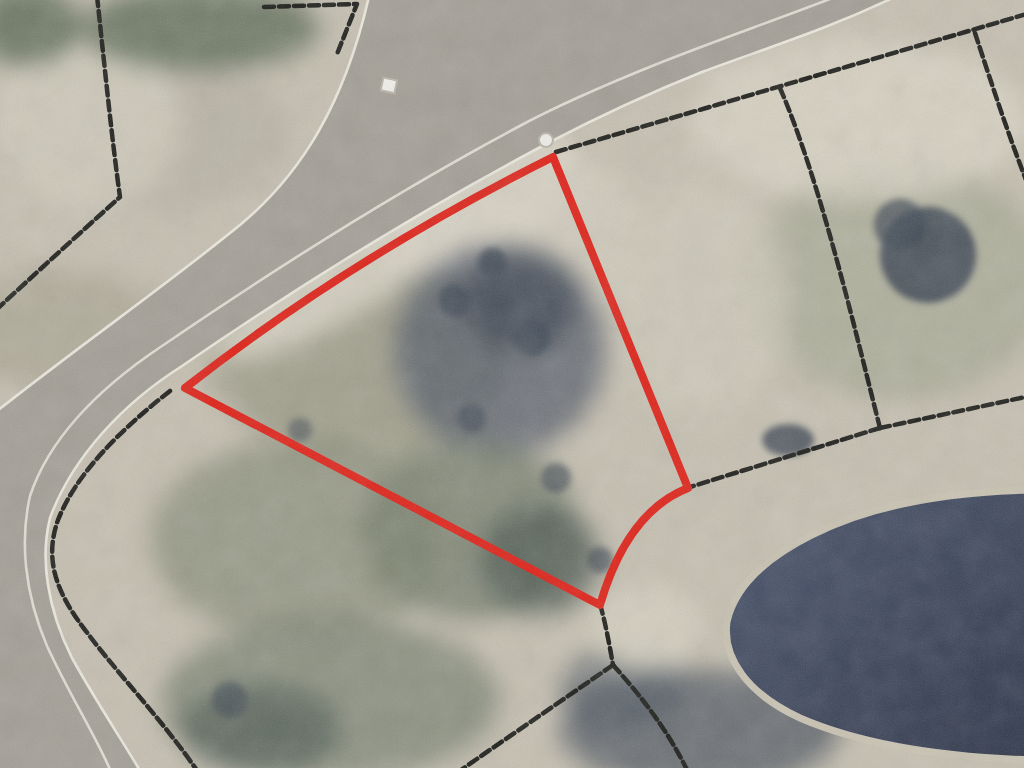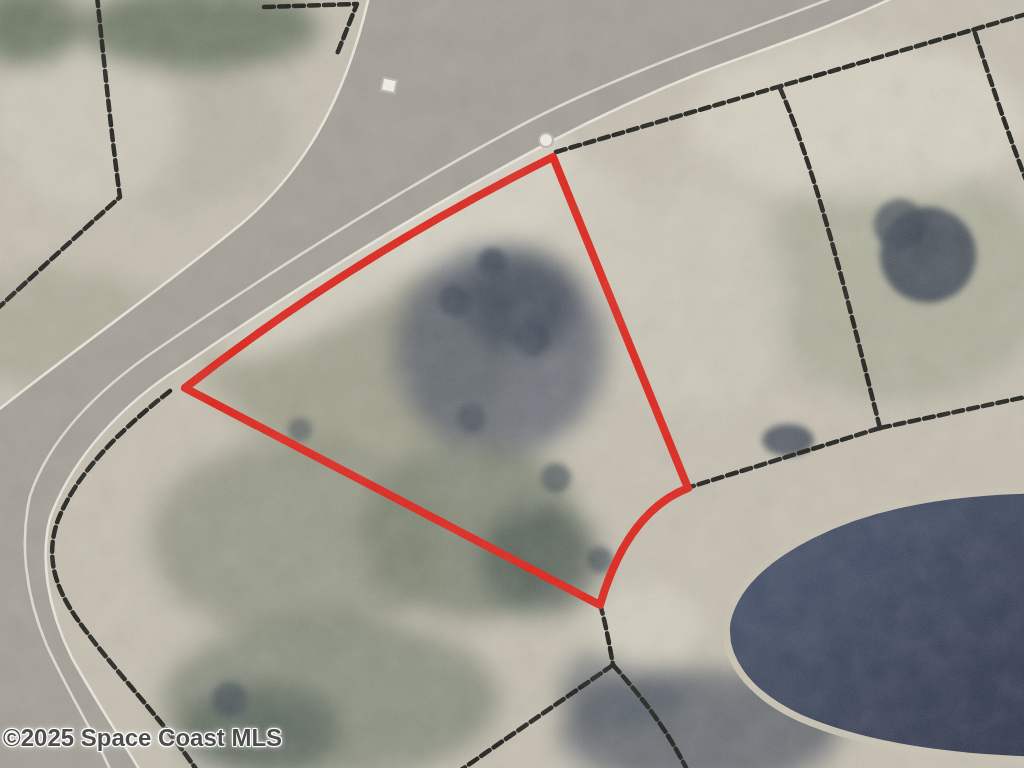--- a/index.html
+++ b/index.html
@@ -100,14 +100,13 @@
 
     <path class="parcel-red" stroke="#e02016" d="M 185 388 Q 352 257 553 157 L 688 488 Q 627 512 600 605 Z"></path>
 
     <circle fill="#f2f1ec" stroke="#b8b4a8" stroke-width="2" cx="546" cy="140" r="7"></circle>
     <rect fill="#f2f1ec" stroke="#b8b4a8" stroke-width="2" x="382" y="79" width="14" height="13" transform="rotate(12 389 85)"></rect>
 
     <rect x="0" y="0" width="1024" height="768" filter="url(#grainCoarse)" opacity="0.13"></rect>
     <rect x="0" y="0" width="1024" height="768" filter="url(#grainFine)" opacity="0.14"></rect>
   </svg>
 
-  <div id="watermark" style="color:#4d4d4b;">©2025 Space Coast MLS</div>
 </div>
 
 </body></html>

